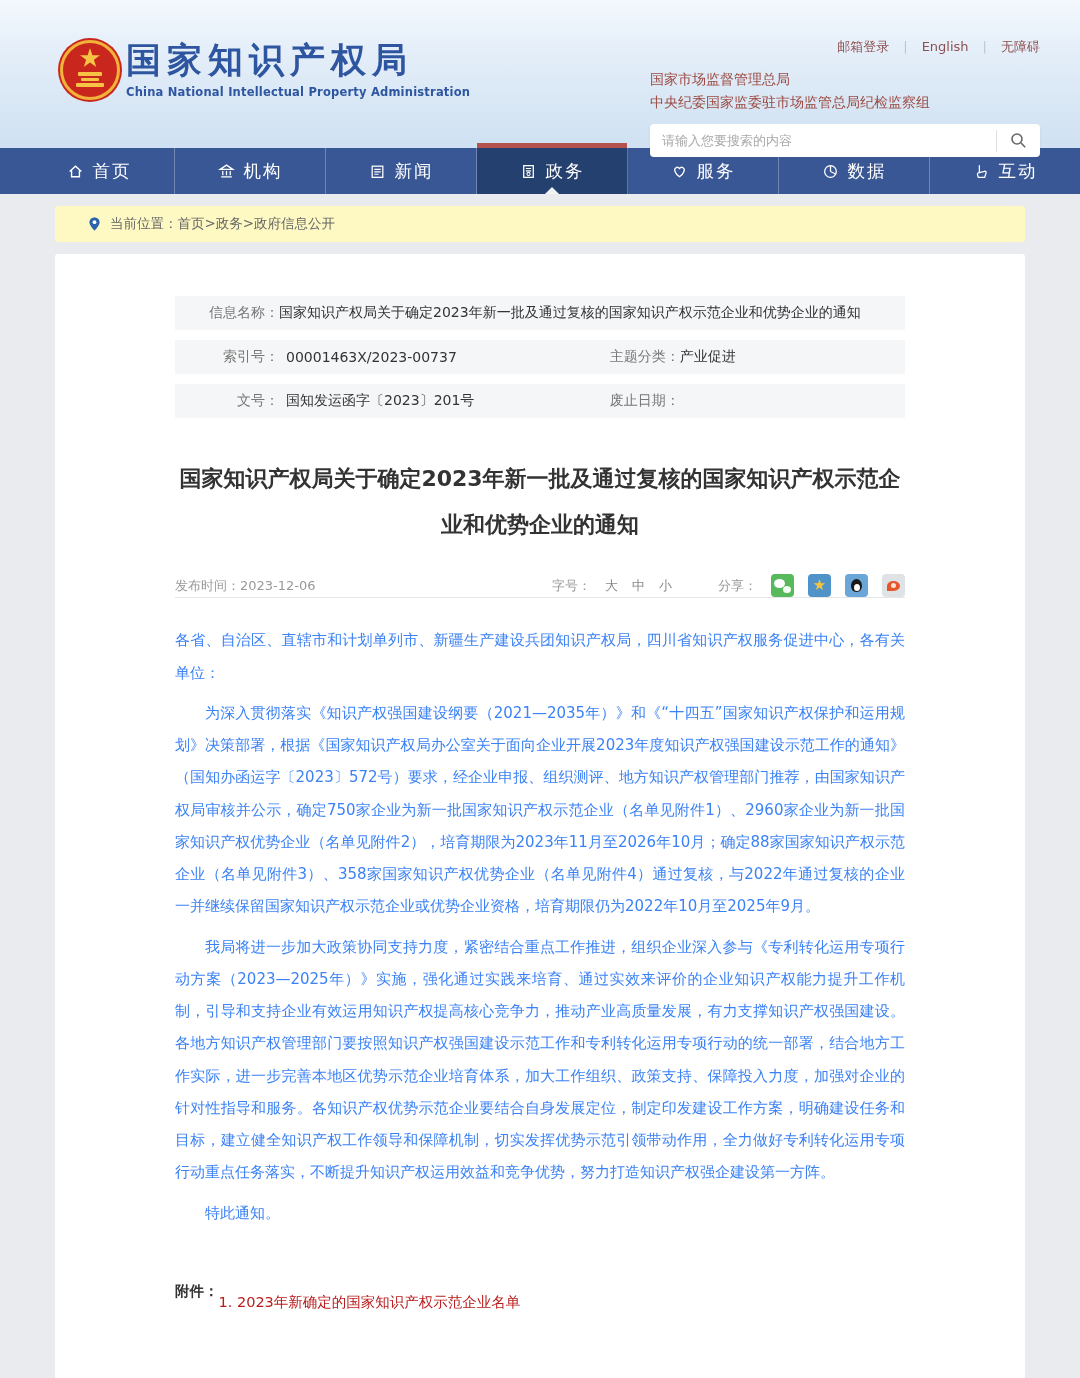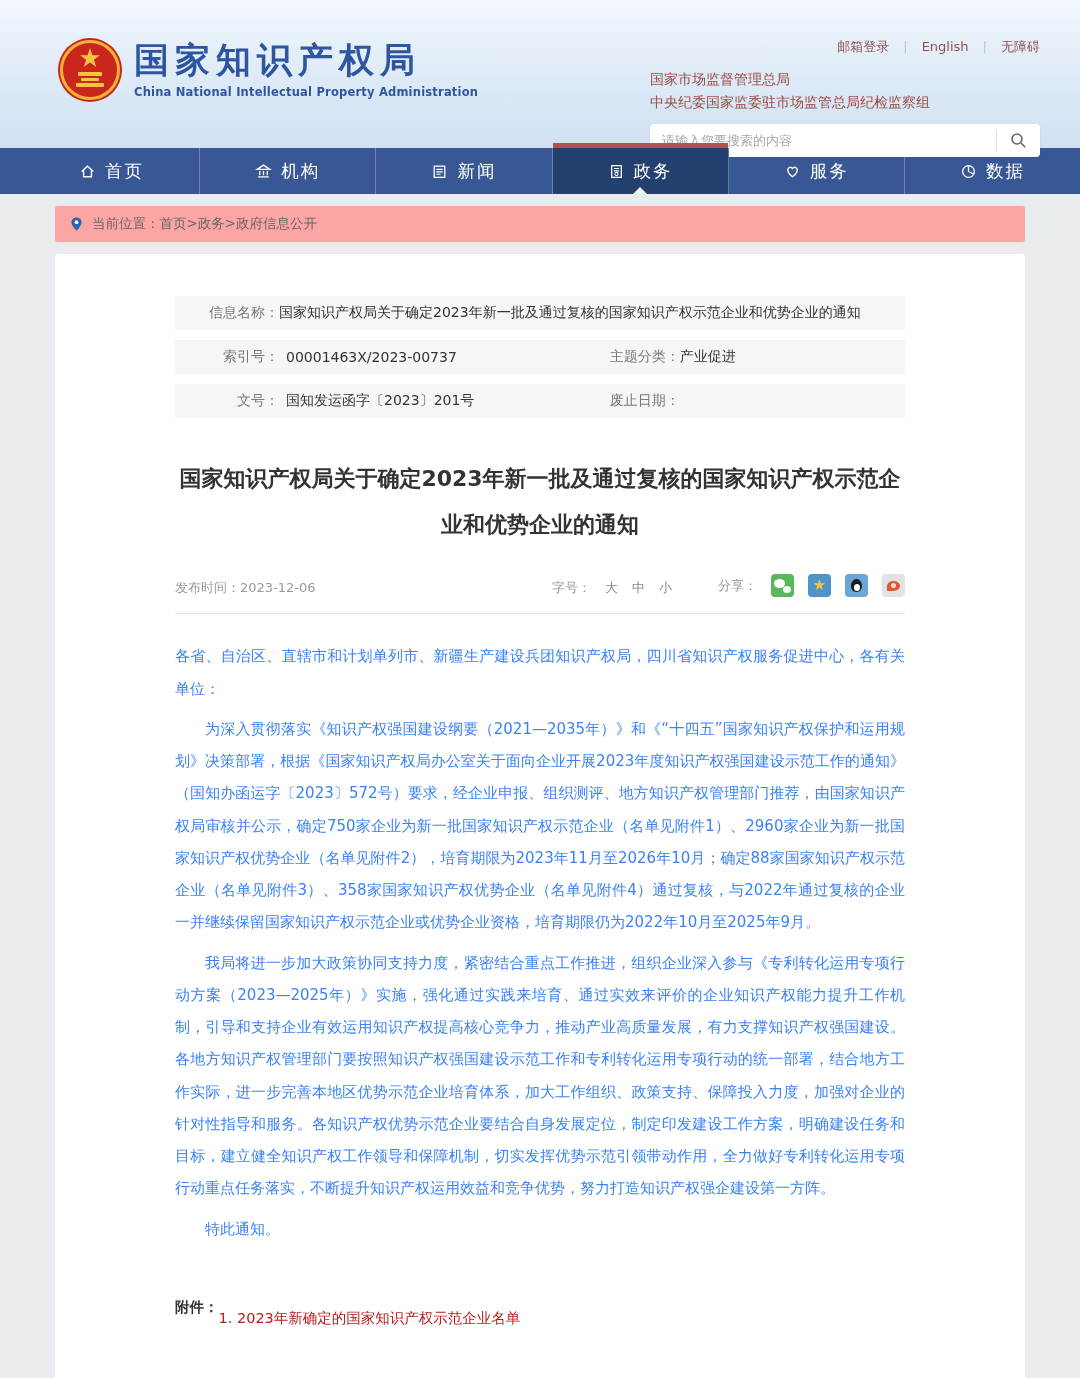--- a/index.html
+++ b/index.html
@@ -9,21 +9,21 @@
     font-family:"DejaVu Sans","Liberation Sans",sans-serif;
     overflow:hidden;
   }
   
   .site-header {
     height:148px; position:relative;
     background:linear-gradient(180deg,#f3f8fd 0%,#e2edf8 40%,#cfe1f2 100%);
   }
   .brand { position:absolute; left:56px; top:36px; display:flex; align-items:center; }
   .emblem { width:68px; height:68px; flex:0 0 auto; }
-  .brand-text { margin-left:10px; }
+  .brand-text { margin-left:2px; }
   .site-name { font-size:35px; font-weight:bold; color:#2e55a0; letter-spacing:6px; line-height:1.1; }
   .site-name-en { font-size:11.5px; color:#2e55a0; font-weight:bold; margin-top:6px; letter-spacing:0.2px; }
   .header-right { position:absolute; right:40px; top:38px; width:390px; }
   .top-links { text-align:right; font-size:13px; color:#8d5050; }
   .top-links .tl { cursor:pointer; }
   .top-links .sep { color:#b9c6d6; margin:0 14px; }
   .agency-links { margin-top:12px; font-size:14px; color:#9c4b43; line-height:1.65; text-align:left; }
   .agency-links div { cursor:pointer; }
   .search-bar {
     margin-top:10px; height:33px; background:#fff; border-radius:4px;
@@ -52,22 +52,22 @@
   .nav-item.active .red-top {
     position:absolute; top:-5px; left:0; right:0; height:5px; background:#b5524e;
   }
   .nav-item.active .up-arrow {
     position:absolute; bottom:0; left:50%; margin-left:-7px;
     width:0; height:0; border-left:7px solid transparent; border-right:7px solid transparent;
     border-bottom:7px solid #f2f3f5;
   }
   
   .crumb-bar {
-    width:970px; margin:12px auto 0; background:#fca5a5; border-radius:3px;
-    height:36px; display:flex; align-items:center; padding-left:14px;
+    width:970px; margin:12px auto 0; background:#fef9c3; border-radius:3px;
+    height:36px; display:flex; align-items:center; padding-left:32px;
     font-size:13.5px; color:#666;
   }
   .crumb-bar .picon { margin-right:8px; display:inline-flex; }
   
   .main-card {
     width:970px; margin:12px auto 0; background:#fff; border-radius:3px;
     min-height:1150px; padding:42px 120px 60px;
   }
   
   .info-row { background:#f5f6f7; margin-bottom:10px; display:flex; align-items:center; min-height:34px; font-size:14px; padding:4px 0; }
@@ -76,22 +76,22 @@
   .cell-r { width:44%; }
   .ilabel { width:104px; text-align:right; color:#777; flex:0 0 auto; }
   .ilabel.r { width:96px; }
   .ivalue { color:#333; padding-right:8px; }
   
   .art-title {
     margin-top:38px; text-align:center; font-size:22px; font-weight:600;
     color:#333; line-height:2.1; padding:0 4px;
   }
   .meta-row {
-    margin-top:26px; display:flex; align-items:flex-end; font-size:13px; color:#999;
-    padding-bottom:16px; border-bottom:1px solid #e6e6e6;
+    margin-top:26px; display:flex; align-items:center; font-size:13px; color:#999;
+    padding-bottom:0; border-bottom:1px solid #e6e6e6;
   }
   .meta-left { flex:1; }
   .fontsize-group { display:flex; align-items:center; margin-right:46px; }
   .fs-opt { margin-left:14px; cursor:pointer; color:#888; }
   .share-group { display:flex; align-items:center; }
   .share-ico { width:23px; height:23px; border-radius:4px; margin-left:14px; cursor:pointer;
     display:flex; align-items:center; justify-content:center; position:relative; }
   .ico-wechat { background:#57b85c; }
   .ico-wechat .b1 { width:11px; height:9px; background:#fff; border-radius:50%; position:absolute; left:3px; top:5px; }
   .ico-wechat .b2 { width:8px; height:7px; background:#f2fff2; border-radius:50%; position:absolute; right:3px; bottom:4px; }
@@ -200,20 +200,28 @@
   </div>
   <div class="nav-item">
     <span class="nicon">
       <svg width="17" height="17" viewBox="0 0 16 16">
           <circle cx="8" cy="8" r="5.5" fill="none" stroke="#fff" stroke-width="1.2"></circle>
           <path d="M8 8 V2.5 M8 8 L12.8 10.4" stroke="#fff" stroke-width="1.2"></path>
         </svg>
     </span>
       <span>数据</span>
   </div>
+  <div class="nav-item">
+    <span class="nicon">
+      <svg width="17" height="17" viewBox="0 0 16 16">
+          <path d="M6 2.5 V9 M6 9 C4.5 9 4 10 4.3 11.2 L5 13.5 H11 L12.3 9.3 C12.6 8.2 11.8 7.6 10.8 7.8 L6 9" fill="none" stroke="#fff" stroke-width="1.2" stroke-linecap="round"></path>
+        </svg>
+    </span>
+      <span>互动</span>
+  </div>
 </div>
 
 <div class="crumb-bar">
   <span class="picon">
     <svg width="15" height="16" viewBox="0 0 16 16">
         <path d="M8 1 C4.7 1 2.6 3.3 2.6 6.1 C2.6 9.9 8 15 8 15 C8 15 13.4 9.9 13.4 6.1 C13.4 3.3 11.3 1 8 1 Z" fill="#2b63ad"></path>
         <circle cx="8" cy="6" r="2" fill="#fff"></circle>
       </svg>
   </span>
   <span>当前位置：</span>

